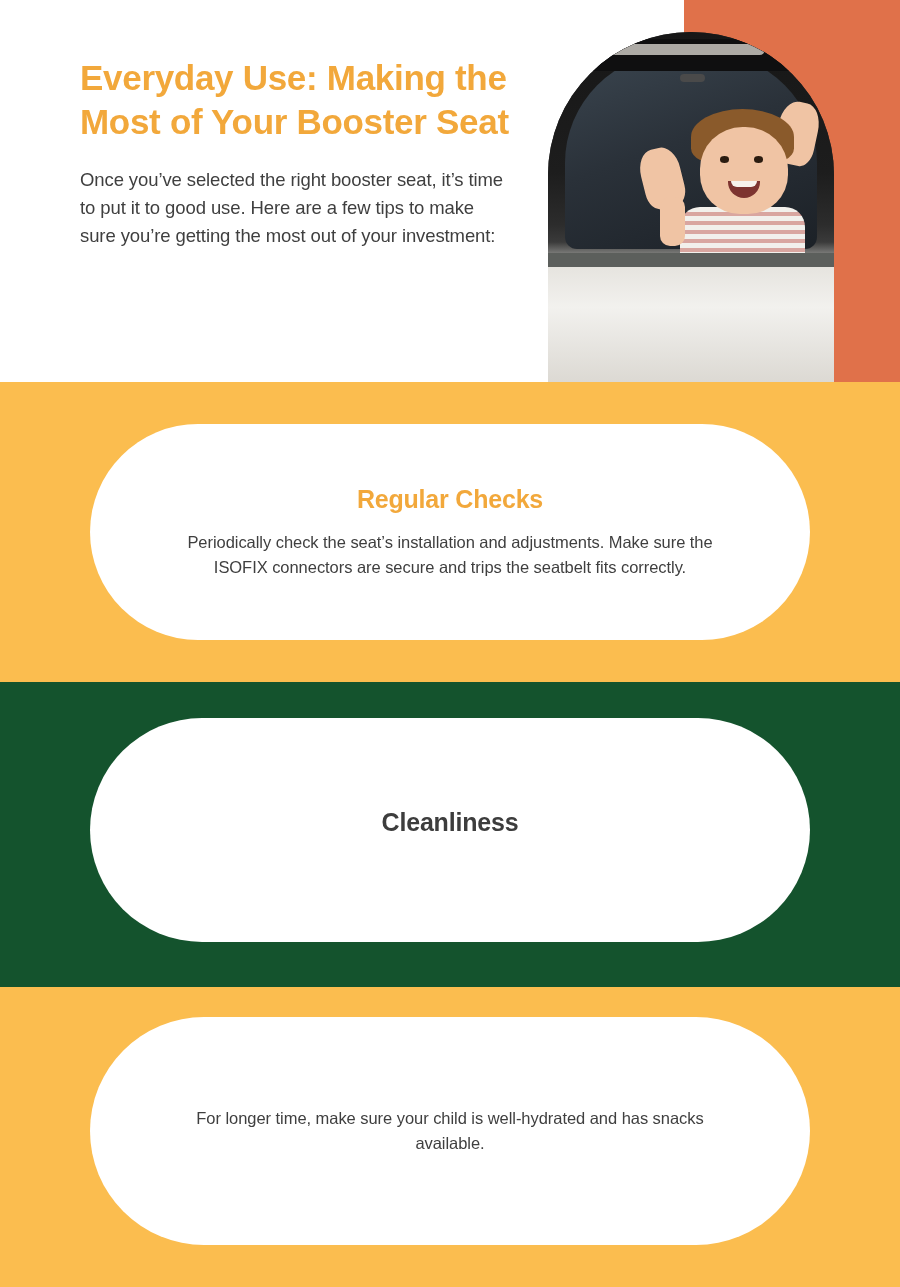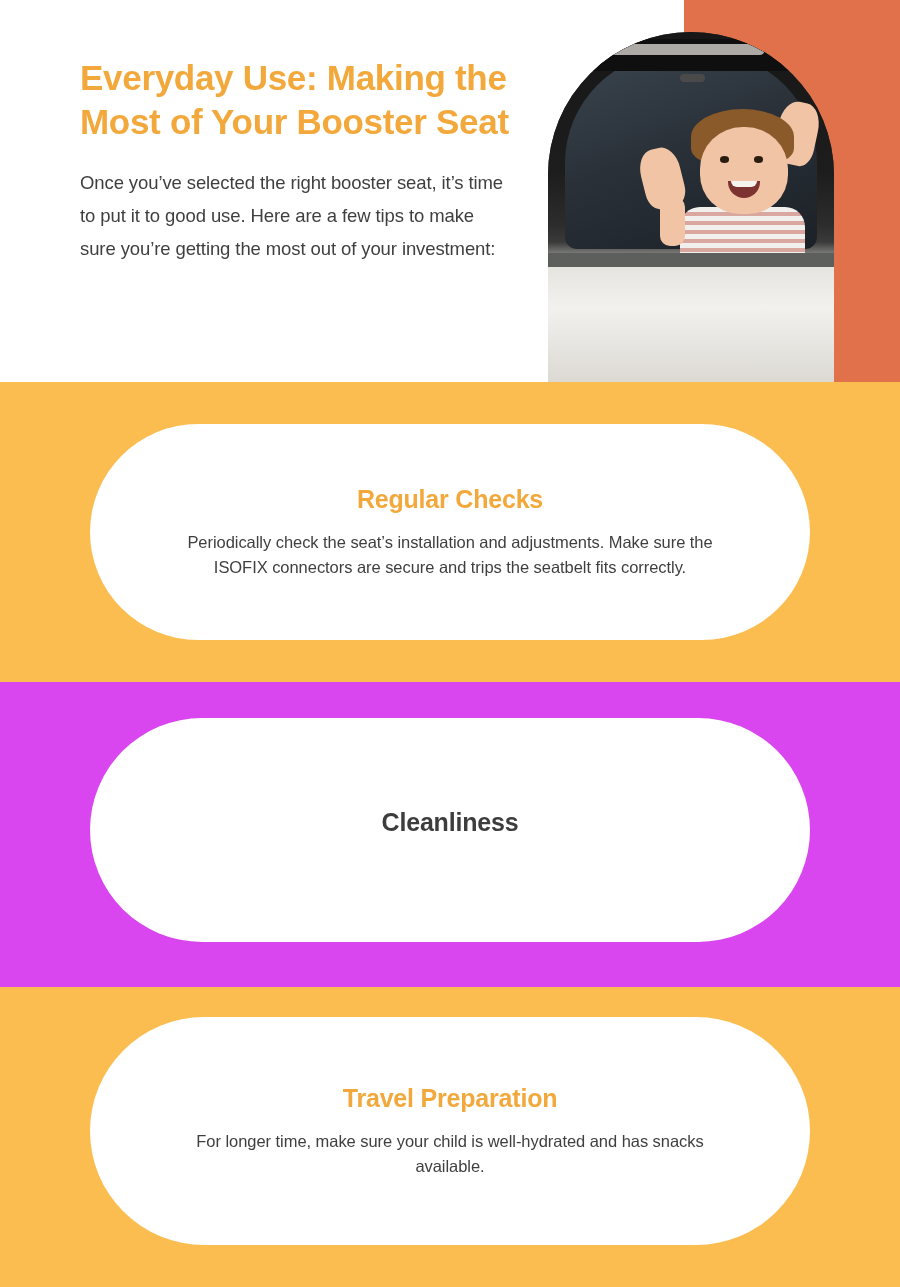--- a/index.html
+++ b/index.html
@@ -43,21 +43,21 @@
   .title {
     font-size: 35px;
     line-height: 44px;
     font-weight: bold;
     color: #f2a83b;
     letter-spacing: -0.3px;
   }
   .subtitle {
     margin-top: 22px;
     font-size: 18.5px;
-    line-height: 33px;
+    line-height: 28px;
     color: #3f3f3f;
     letter-spacing: -0.1px;
   }
   .photo-frame {
     position: absolute;
     top: 32px;
     left: 548px;
     width: 286px;
     height: 350px;
     border-radius: 143px 143px 0 0;
@@ -170,21 +170,21 @@
     background: linear-gradient(180deg,#e6e4df 0%,#f2f1ee 35%,#dcd9d3 100%);
   }
 
   
   .section {
     position: absolute;
     left: 0;
     width: 900px;
   }
   .sec-1 { top: 382px; height: 300px; background: #fbbd4f; }
-  .sec-2 { top: 682px; height: 305px; background: #d946ef; }
+  .sec-2 { top: 682px; height: 305px; background: #14532d; }
   .sec-3 { top: 987px; height: 300px; background: #fbbd4f; }
 
   .card {
     position: absolute;
     left: 90px;
     width: 720px;
     background: #ffffff;
     border-radius: 120px;
     display: flex;
     flex-direction: column;
@@ -256,18 +256,17 @@
   </div>
 
   <div class="section sec-2">
     <div class="card card-2">
       <div class="card-title dark">Cleanliness</div>
     </div>
   </div>
 
   <div class="section sec-3">
     <div class="card card-3">
-      <div class="card-title orange">Travel Preparation</div>
       <div class="card-body">For longer time, make sure your child is well-hydrated and has snacks available.</div>
     </div>
   </div>
 
 </div>
 
 </body></html>

